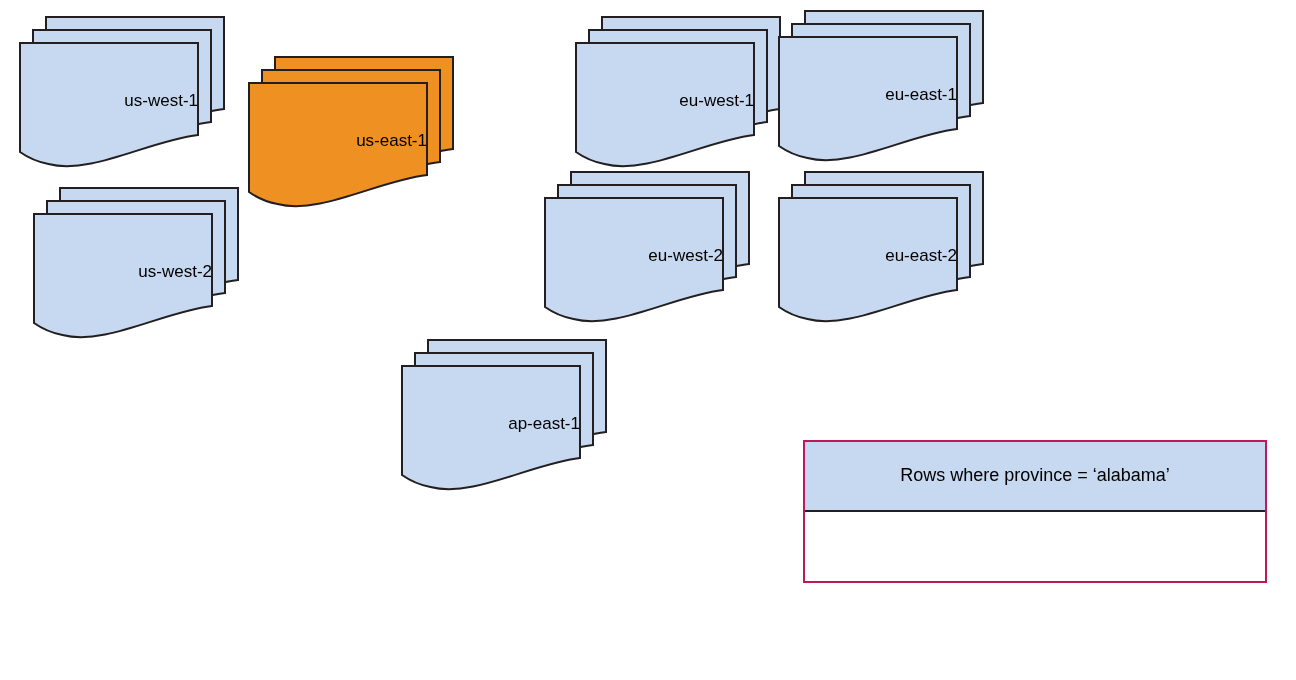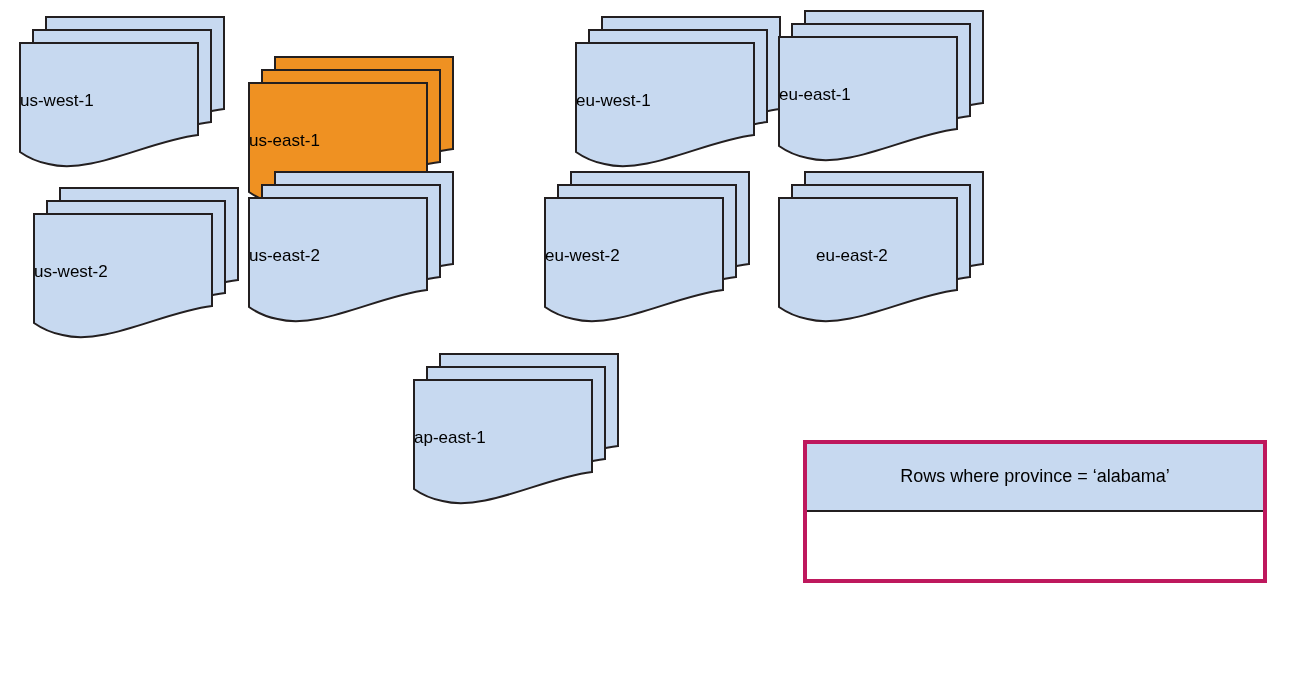--- a/index.html
+++ b/index.html
@@ -29,31 +29,31 @@
     position: absolute;
     left: 0;
     top: 0;
     overflow: visible;
   }
   .doc-label {
     position: absolute;
     left: 0;
     top: 0;
     width: 178px;
-    text-align: left;
+    text-align: right;
     font-family: "Liberation Sans", sans-serif;
     font-size: 17px;
     color: #000000;
     white-space: nowrap;
     pointer-events: none;
   }
   .legend {
     position: absolute;
     box-sizing: border-box;
-    border: 4px solid #be185d;
+    border: 2px solid #be185d;
     overflow: hidden;
   }
   .legend-row {
     box-sizing: border-box;
     display: flex;
     align-items: center;
     justify-content: center;
     font-family: "Liberation Sans", sans-serif;
     font-size: 18px;
     color: #000000;
@@ -135,34 +135,20 @@
         </g>
         <g transform="translate(13,13)">
           <path d="M 0 0 L 178 0 L 178 92 C 128.16 98 , 71.2 132 , 28.48 121 C 17.8 119 , 7.12 114 , 0 109 Z" fill="#c7d9f0" stroke="#231f20" stroke-width="2" stroke-linejoin="miter"></path>
         </g>
         <g transform="translate(0,26)">
           <path d="M 0 0 L 178 0 L 178 92 C 128.16 98 , 71.2 132 , 28.48 121 C 17.8 119 , 7.12 114 , 0 109 Z" fill="#c7d9f0" stroke="#231f20" stroke-width="2" stroke-linejoin="miter"></path>
         </g>
       </svg>
       <div class="doc-label" style="top: 74px;">us-west-2</div>
     </div>
-    <div class="doc-stack" style="left: 249px; top: 172px;">
-      <svg width="210" height="168">
-        <g transform="translate(26,0)">
-          <path d="M 0 0 L 178 0 L 178 92 C 128.16 98 , 71.2 132 , 28.48 121 C 17.8 119 , 7.12 114 , 0 109 Z" fill="#c7d9f0" stroke="#231f20" stroke-width="2" stroke-linejoin="miter"></path>
-        </g>
-        <g transform="translate(13,13)">
-          <path d="M 0 0 L 178 0 L 178 92 C 128.16 98 , 71.2 132 , 28.48 121 C 17.8 119 , 7.12 114 , 0 109 Z" fill="#c7d9f0" stroke="#231f20" stroke-width="2" stroke-linejoin="miter"></path>
-        </g>
-        <g transform="translate(0,26)">
-          <path d="M 0 0 L 178 0 L 178 92 C 128.16 98 , 71.2 132 , 28.48 121 C 17.8 119 , 7.12 114 , 0 109 Z" fill="#c7d9f0" stroke="#231f20" stroke-width="2" stroke-linejoin="miter"></path>
-        </g>
-      </svg>
-      <div class="doc-label" style="top: 74px;">us-east-2</div>
-    </div>
     <div class="doc-stack" style="left: 545px; top: 172px;">
       <svg width="210" height="168">
         <g transform="translate(26,0)">
           <path d="M 0 0 L 178 0 L 178 92 C 128.16 98 , 71.2 132 , 28.48 121 C 17.8 119 , 7.12 114 , 0 109 Z" fill="#c7d9f0" stroke="#231f20" stroke-width="2" stroke-linejoin="miter"></path>
         </g>
         <g transform="translate(13,13)">
           <path d="M 0 0 L 178 0 L 178 92 C 128.16 98 , 71.2 132 , 28.48 121 C 17.8 119 , 7.12 114 , 0 109 Z" fill="#c7d9f0" stroke="#231f20" stroke-width="2" stroke-linejoin="miter"></path>
         </g>
         <g transform="translate(0,26)">
           <path d="M 0 0 L 178 0 L 178 92 C 128.16 98 , 71.2 132 , 28.48 121 C 17.8 119 , 7.12 114 , 0 109 Z" fill="#c7d9f0" stroke="#231f20" stroke-width="2" stroke-linejoin="miter"></path>
@@ -175,23 +161,23 @@
         <g transform="translate(26,0)">
           <path d="M 0 0 L 178 0 L 178 92 C 128.16 98 , 71.2 132 , 28.48 121 C 17.8 119 , 7.12 114 , 0 109 Z" fill="#c7d9f0" stroke="#231f20" stroke-width="2" stroke-linejoin="miter"></path>
         </g>
         <g transform="translate(13,13)">
           <path d="M 0 0 L 178 0 L 178 92 C 128.16 98 , 71.2 132 , 28.48 121 C 17.8 119 , 7.12 114 , 0 109 Z" fill="#c7d9f0" stroke="#231f20" stroke-width="2" stroke-linejoin="miter"></path>
         </g>
         <g transform="translate(0,26)">
           <path d="M 0 0 L 178 0 L 178 92 C 128.16 98 , 71.2 132 , 28.48 121 C 17.8 119 , 7.12 114 , 0 109 Z" fill="#c7d9f0" stroke="#231f20" stroke-width="2" stroke-linejoin="miter"></path>
         </g>
       </svg>
-      <div class="doc-label" style="top: 74px; padding-left: 37px;">eu-east-2</div>
+      <div class="doc-label" style="top: 74px;">eu-east-2</div>
     </div>
-    <div class="doc-stack" style="left: 402px; top: 354px; margin-left: 12px;">
+    <div class="doc-stack" style="left: 402px; top: 340px;">
       <svg width="210" height="168">
         <g transform="translate(26,0)">
           <path d="M 0 0 L 178 0 L 178 92 C 128.16 98 , 71.2 132 , 28.48 121 C 17.8 119 , 7.12 114 , 0 109 Z" fill="#c7d9f0" stroke="#231f20" stroke-width="2" stroke-linejoin="miter"></path>
         </g>
         <g transform="translate(13,13)">
           <path d="M 0 0 L 178 0 L 178 92 C 128.16 98 , 71.2 132 , 28.48 121 C 17.8 119 , 7.12 114 , 0 109 Z" fill="#c7d9f0" stroke="#231f20" stroke-width="2" stroke-linejoin="miter"></path>
         </g>
         <g transform="translate(0,26)">
           <path d="M 0 0 L 178 0 L 178 92 C 128.16 98 , 71.2 132 , 28.48 121 C 17.8 119 , 7.12 114 , 0 109 Z" fill="#c7d9f0" stroke="#231f20" stroke-width="2" stroke-linejoin="miter"></path>
         </g>

